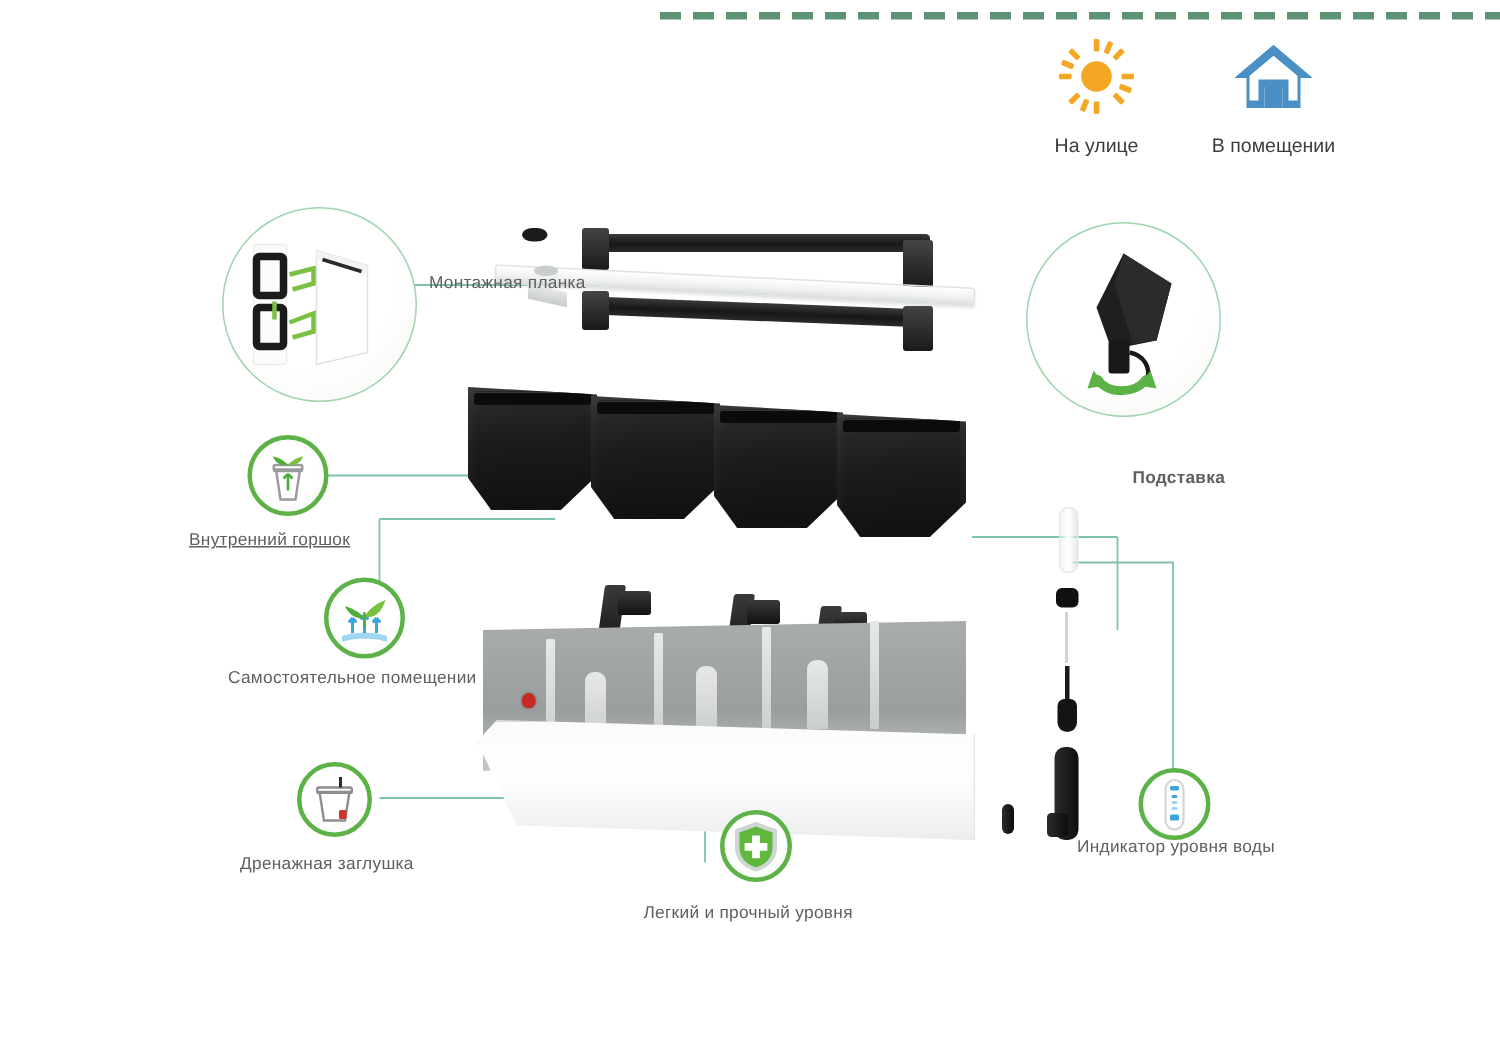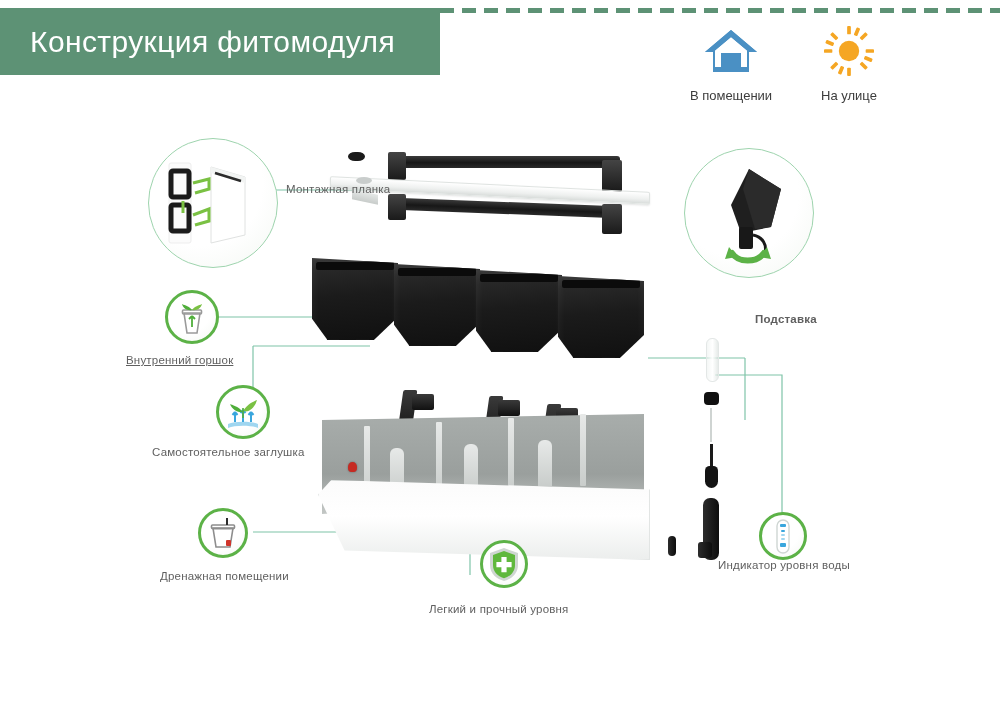--- a/index.html
+++ b/index.html
@@ -120,39 +120,24 @@
     background:linear-gradient(90deg,rgba(235,240,238,.55),rgba(255,255,255,.95),rgba(215,222,219,.6));
     border:1px solid #e3e7e6;border-radius:6px;
   }
   .blk{background:linear-gradient(90deg,#2c2c2c,#0d0d0d);border-radius:3px;}
 </style>
 </head>
 <body>
 
 <div class="page">
 
-  <div class="banner">
-    <div class="banner-title">Конструкция фитомодуля</div>
-  </div>
   <div class="dashline"></div>
 
   <div class="env">
     <div class="env-row">
-      <div class="env-item">
-        <span>
-          <svg width="56" height="50" viewBox="0 0 56 50">
-            <path d="M28 4 L54 26 L46 26 L46 46 L34 46 L34 32 L22 32 L22 46 L10 46 L10 26 L2 26 Z" fill="#4a90c4"></path>
-            <path d="M28 11 L44 24.5 L44 41 L38 41 L38 27 L18 27 L18 41 L12 41 L12 24.5 Z" fill="#ffffff"></path>
-            <path d="M28 4 L54 26 L46 26 L28 11 L10 26 L2 26 Z" fill="#4a90c4"></path>
-            <rect x="22" y="32" width="12" height="14" fill="#4a90c4"></rect>
-          </svg>
-        </span>
-        <span class="env-label">В помещении</span>
-      </div>
-
       <div class="env-item">
         <span>
           <svg width="54" height="50" viewBox="0 0 54 54">
             <g fill="#f5a623">
               <circle cx="27" cy="27" r="11"></circle>
               <g>
                 <rect x="25" y="0" width="4" height="9" rx="1"></rect>
                 <rect x="25" y="45" width="4" height="9" rx="1"></rect>
                 <rect x="0" y="25" width="9" height="4" rx="1"></rect>
                 <rect x="45" y="25" width="9" height="4" rx="1"></rect>
@@ -163,20 +148,32 @@
                 <rect x="25" y="0" width="4" height="9" rx="1" transform="rotate(22.5 27 27)"></rect>
                 <rect x="25" y="45" width="4" height="9" rx="1" transform="rotate(22.5 27 27)"></rect>
                 <rect x="0" y="25" width="9" height="4" rx="1" transform="rotate(22.5 27 27)"></rect>
                 <rect x="45" y="25" width="9" height="4" rx="1" transform="rotate(22.5 27 27)"></rect>
               </g>
             </g>
           </svg>
         </span>
         <span class="env-label">На улице</span>
       </div>
+
+      <div class="env-item">
+        <span>
+          <svg width="56" height="50" viewBox="0 0 56 50">
+            <path d="M28 4 L54 26 L46 26 L46 46 L34 46 L34 32 L22 32 L22 46 L10 46 L10 26 L2 26 Z" fill="#4a90c4"></path>
+            <path d="M28 11 L44 24.5 L44 41 L38 41 L38 27 L18 27 L18 41 L12 41 L12 24.5 Z" fill="#ffffff"></path>
+            <path d="M28 4 L54 26 L46 26 L28 11 L10 26 L2 26 Z" fill="#4a90c4"></path>
+            <rect x="22" y="32" width="12" height="14" fill="#4a90c4"></rect>
+          </svg>
+        </span>
+        <span class="env-label">В помещении</span>
+      </div>
     </div>
   </div>
 
   <div class="diagram">
 
     <svg class="ov">
       <g stroke="#7fc4a8" stroke-width="1.2" fill="none">
 
         <path d="M262 70 L415 70"></path>
 
@@ -310,31 +307,31 @@
             <path d="M24 22 L26.5 25"></path>
           <path d="M32 34 L32 24"></path>
             <path d="M32 24 L29.5 27"></path>
             <path d="M32 24 L34.5 27"></path>
         </g>
         <path d="M24 24 C19 18 13 17 11 16 C13 21 18 25 24 24 Z" fill="#4fae3a"></path>
         <path d="M24 23 C29 15 36 13 38 12 C36 19 31 25 24 23 Z" fill="#7ac143"></path>
         <path d="M24 30 L24 20" stroke="#4fae3a" stroke-width="1.6"></path>
       </svg>
     </div>
-    <div class="lbl" style="left:152px;top:326px;">Самостоятельное заглушка</div>
+    <div class="lbl" style="left:152px;top:326px;">Самостоятельное помещении</div>
 
     <div class="circ bold" style="left:198px;top:388px;width:50px;height:50px;">
       <svg width="44" height="44" viewBox="0 0 44 44">
         <path d="M12 17 L32 17 L29 36 L15 36 Z" fill="none" stroke="#8d8d8d" stroke-width="1.6"></path>
         <rect x="10.5" y="14" width="23" height="3.6" rx="1" fill="none" stroke="#8d8d8d" stroke-width="1.6"></rect>
         <path d="M26 14 L26 7" stroke="#2b2b2b" stroke-width="2"></path>
         <rect x="25" y="29" width="5" height="6" rx="1" fill="#d0352b"></rect>
       </svg>
     </div>
-    <div class="lbl" style="left:160px;top:450px;">Дренажная помещении</div>
+    <div class="lbl" style="left:160px;top:450px;">Дренажная заглушка</div>
 
     <div class="circ bold" style="left:480px;top:420px;width:48px;height:48px;">
       <svg width="42" height="42" viewBox="0 0 42 42">
         <path d="M21 5 L35 10 L35 22 C35 31 28 36 21 38 C14 36 7 31 7 22 L7 10 Z" fill="#cfd6d2"></path>
         <path d="M21 8 L32 12 L32 22 C32 29.5 26.5 33.6 21 35.3 C15.5 33.6 10 29.5 10 22 L10 12 Z" fill="#5fb83d"></path>
         <path d="M18.4 14 L23.6 14 L23.6 19 L28.6 19 L28.6 24.2 L23.6 24.2 L23.6 29.2 L18.4 29.2 L18.4 24.2 L13.4 24.2 L13.4 19 L18.4 19 Z" fill="#ffffff"></path>
       </svg>
     </div>
     <div class="lbl" style="left:429px;top:483px;">Легкий и прочный уровня</div>
 

